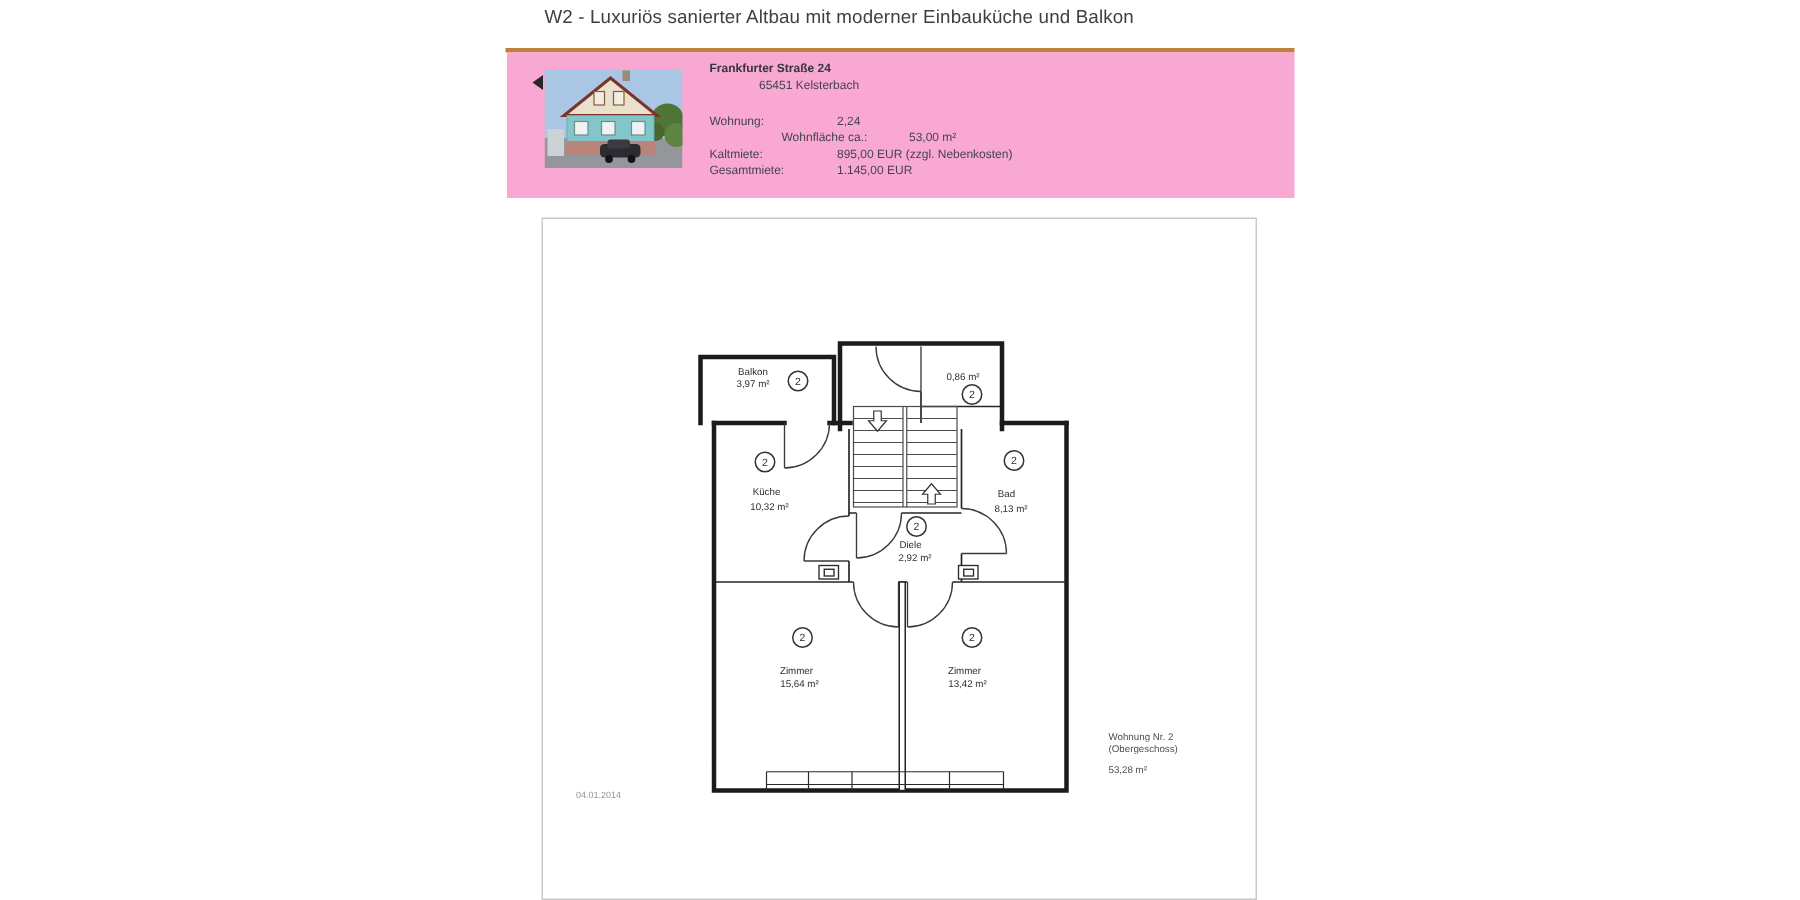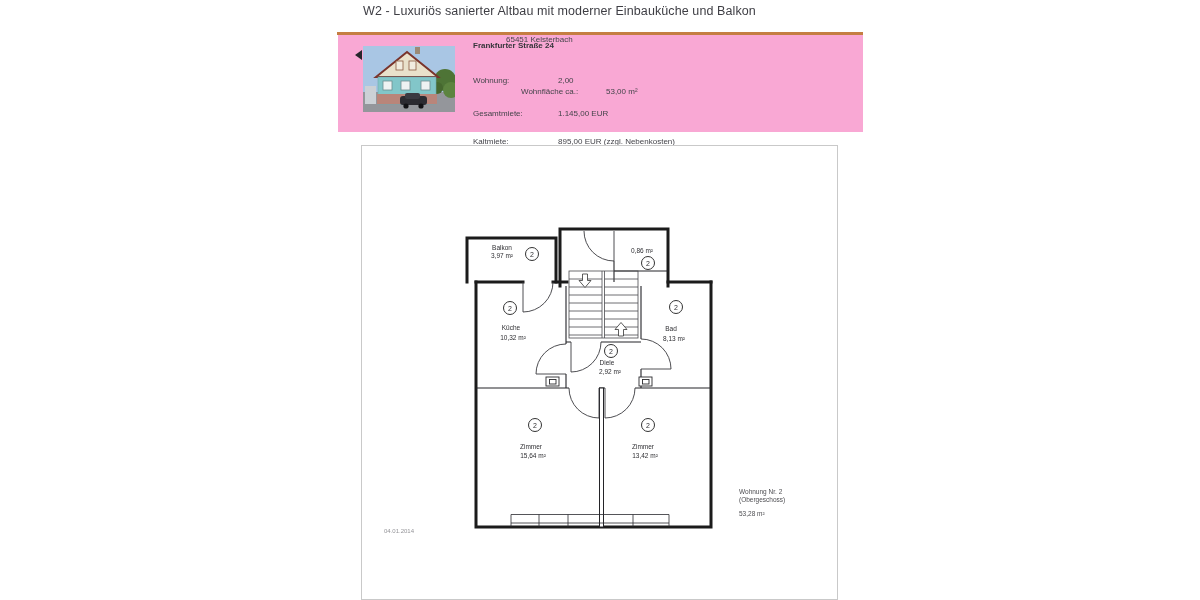--- a/index.html
+++ b/index.html
@@ -14,21 +14,21 @@
   #accent-line{left:337px;top:32px;width:526px;height:2.5px;background:#c57e42;}
   #listing-panel{left:338px;top:35px;width:525px;height:97px;background:#f9a8d4;}
 
   
   #photo-edge-marker{left:17px;top:15px;width:0;height:0;
     border-top:5px solid transparent;border-bottom:5px solid transparent;border-right:7px solid #26262b;}
 
   #property-photo{left:25px;top:11px;width:92px;height:66px;display:block;}
 
   .addr1{left:135px;top:6px;font-size:8px;font-weight:700;color:#35353a;}
-  .addr2{left:135px;top:0;font-size:8px;color:#44444a;padding-left:33px;}
+  .addr2{left:135px;top:17px;font-size:8px;color:#44444a;padding-left:33px;}
   .field-row{height:11px;font-size:8px;color:#44444a;}
   .field-label{position:absolute;left:135px;top:0;}
   .field-value{position:absolute;left:220px;top:0;}
 
   
   #floorplan-page{left:361px;top:145px;width:477px;height:455px;background:#fff;border:1px solid #c9c9c9;box-sizing:border-box;}
   #floorplan-svg{position:absolute;left:0;top:0;}
 
   #plan-summary{left:377px;top:342px;width:90px;font-size:6.5px;color:#4e4e52;line-height:8px;}
   #plan-summary .sum3{margin-top:6px;}
@@ -74,27 +74,27 @@
       <circle cx="43" cy="60" r="2.6" fill="#121215"></circle>
       <circle cx="58" cy="60" r="2.6" fill="#121215"></circle>
     </g>
   </svg>
 
   <div class="addr1 abs">Frankfurter Straße 24</div>
   <div class="addr2 abs">65451 Kelsterbach</div>
 
   <div class="field-row abs" style="left:0;top:41px;width:525px;">
     <span class="field-label">Wohnung:</span>
-    <span class="field-value">2,00</span>
+    <span class="field-value">2,24</span>
   </div>
   <div class="field-row abs" style="left:0;top:52px;width:525px;margin-left:48px;">
     <span class="field-label">Wohnfläche ca.:</span>
     <span class="field-value">53,00 m²</span>
   </div>
-  <div class="field-row abs" style="left:0;top:63px;width:485px;margin-top:39px;">
+  <div class="field-row abs" style="left:0;top:63px;width:485px;">
     <span class="field-label">Kaltmiete:</span>
     <span class="field-value">895,00 EUR (zzgl. Nebenkosten)</span>
   </div>
   <div class="field-row abs" style="left:0;top:74px;width:610px;">
     <span class="field-label">Gesamtmiete:</span>
     <span class="field-value">1.145,00 EUR</span>
   </div>
 </div>
 
 <div id="floorplan-page" class="abs">

